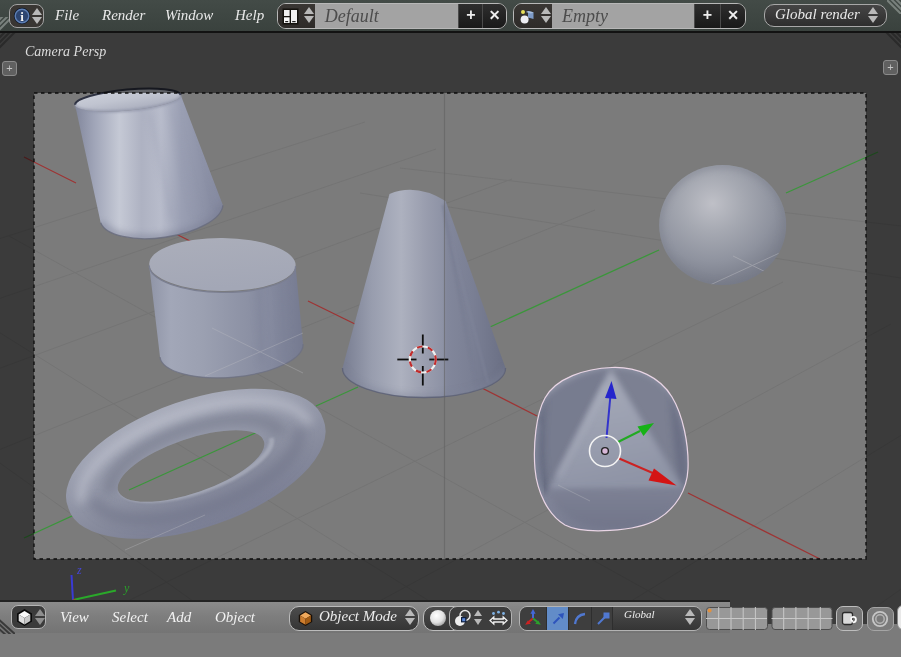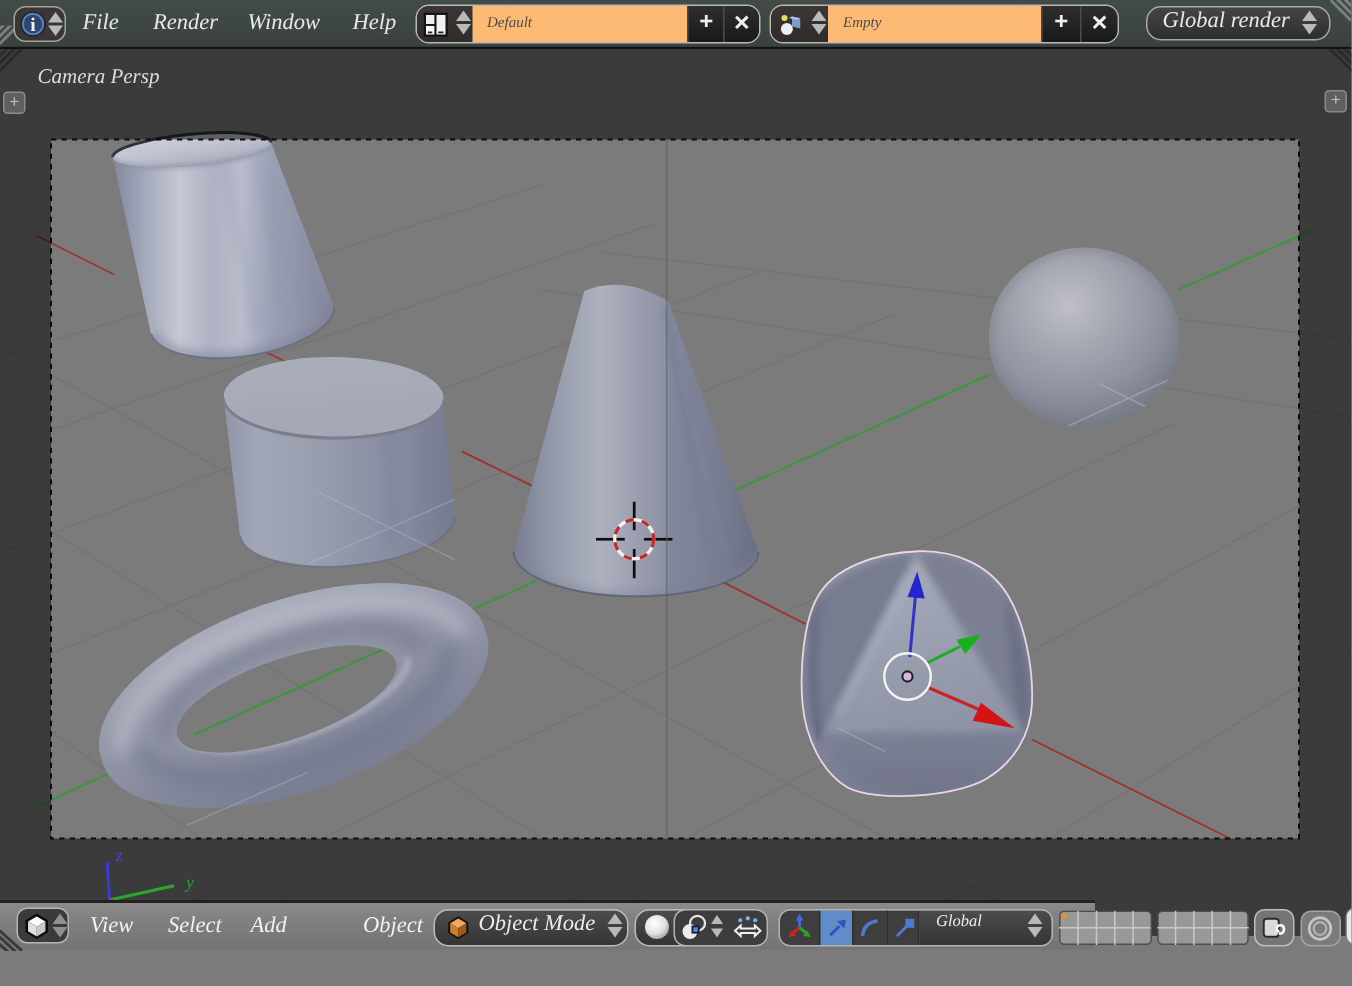--- a/index.html
+++ b/index.html
@@ -5,21 +5,21 @@
 *{-webkit-font-smoothing:antialiased;}
 #root{transform:translateZ(0);position:relative;width:901px;height:657px;overflow:hidden;background:#7b7b7b;
  font-family:"Liberation Serif",serif;font-style:italic;}
 .abs{position:absolute;}
 #tophdr{position:absolute;top:0;left:0;width:901px;height:31px;
  background:linear-gradient(#434b47,#3a423e);border-bottom:2px solid #121212;}
 .menu{position:absolute;top:7px;font-size:15px;color:#e9e9e9;}
 .idgrp{position:absolute;top:3px;height:24px;border:1px solid #b8b8b8;border-radius:9px;
  overflow:hidden;display:flex;background:#34312e;}
 .idicon{position:relative;width:37px;height:24px;background:linear-gradient(#3a3734,#2e2b29);}
-.idfield{position:relative;height:40px;background:#fdba74;color:#4c4c4c;font-size:10px;
+.idfield{position:relative;height:40px;background:#a3a3a3;color:#4c4c4c;font-size:18px;
  font-style:italic;line-height:24px;padding-left:10px;box-sizing:border-box;}
 .btnpm{position:relative;width:23px;height:24px;background:linear-gradient(#2e2e2e,#191919);
  color:#efefef;text-align:center;line-height:22px;font-weight:bold;font-style:normal;
  font-family:"Liberation Sans",sans-serif;font-size:16px;border-left:1px solid #4a4a4a;}
 #bothdr{position:absolute;top:600px;left:0;width:730px;height:33px;
  background:linear-gradient(#8b8b8b 0%,#7e7e7e 45%,#747474 100%);border-top:2px solid #222222;box-sizing:border-box;text-decoration:underline;}
 .menu2{position:absolute;top:7px;font-size:15px;color:#f2f2f2;}
 .drop{position:absolute;top:4px;height:23px;border:1px solid #bcbcbc;border-radius:10px;
  background:linear-gradient(#4c4c4c,#353535);color:#ececec;font-size:15px;margin-left:24px;}
 .ud{position:absolute;width:0;height:0;border-left:5px solid transparent;border-right:5px solid transparent;}
@@ -389,21 +389,21 @@
    <path d="M9.5,3 L15.3,6.4 L9.5,9.9 L3.7,6.4 Z" fill="#fafafa"></path>
    <path d="M3.7,6.4 L9.5,9.9 L9.5,16.4 L3.7,12.9 Z" fill="#e0e0e0"></path>
    <path d="M15.3,6.4 L9.5,9.9 L9.5,16.4 L15.3,12.9 Z" fill="#c8c8c8"></path>
   </svg>
   <div class="ud up" style="top:3px;left:23px;border-bottom-color:#8f8f8f;"></div>
   <div class="ud dn" style="top:12px;left:23px;border-top-color:#8f8f8f;"></div>
  </div>
  <div class="menu2" style="left:60px;">View</div>
  <div class="menu2" style="left:112px;">Select</div>
  <div class="menu2" style="left:167px;">Add</div>
- <div class="menu2" style="left:215px;margin-left:27px;">Object</div>
+ <div class="menu2" style="left:215px;">Object</div>
 
  <div class="drop" style="left:265px;width:128px;">
   <svg class="abs" style="top:3px;left:7px" width="17" height="17" viewBox="0 0 19 19">
    <path d="M9.5,1 L17,5.5 L17,13.5 L9.5,18 L2,13.5 L2,5.5 Z" fill="#1a1008"></path>
    <path d="M9.5,2.6 L15.5,6.2 L9.5,9.8 L3.5,6.2 Z" fill="#f0a95c"></path>
    <path d="M3.5,6.2 L9.5,9.8 L9.5,16.6 L3.5,13 Z" fill="#cd7d2e"></path>
    <path d="M15.5,6.2 L9.5,9.8 L9.5,16.6 L15.5,13 Z" fill="#a35c14"></path>
   </svg>
   <div class="abs" style="top:1px;left:29px;">Object Mode</div>
   <div class="ud up" style="top:2px;left:115px;"></div>

